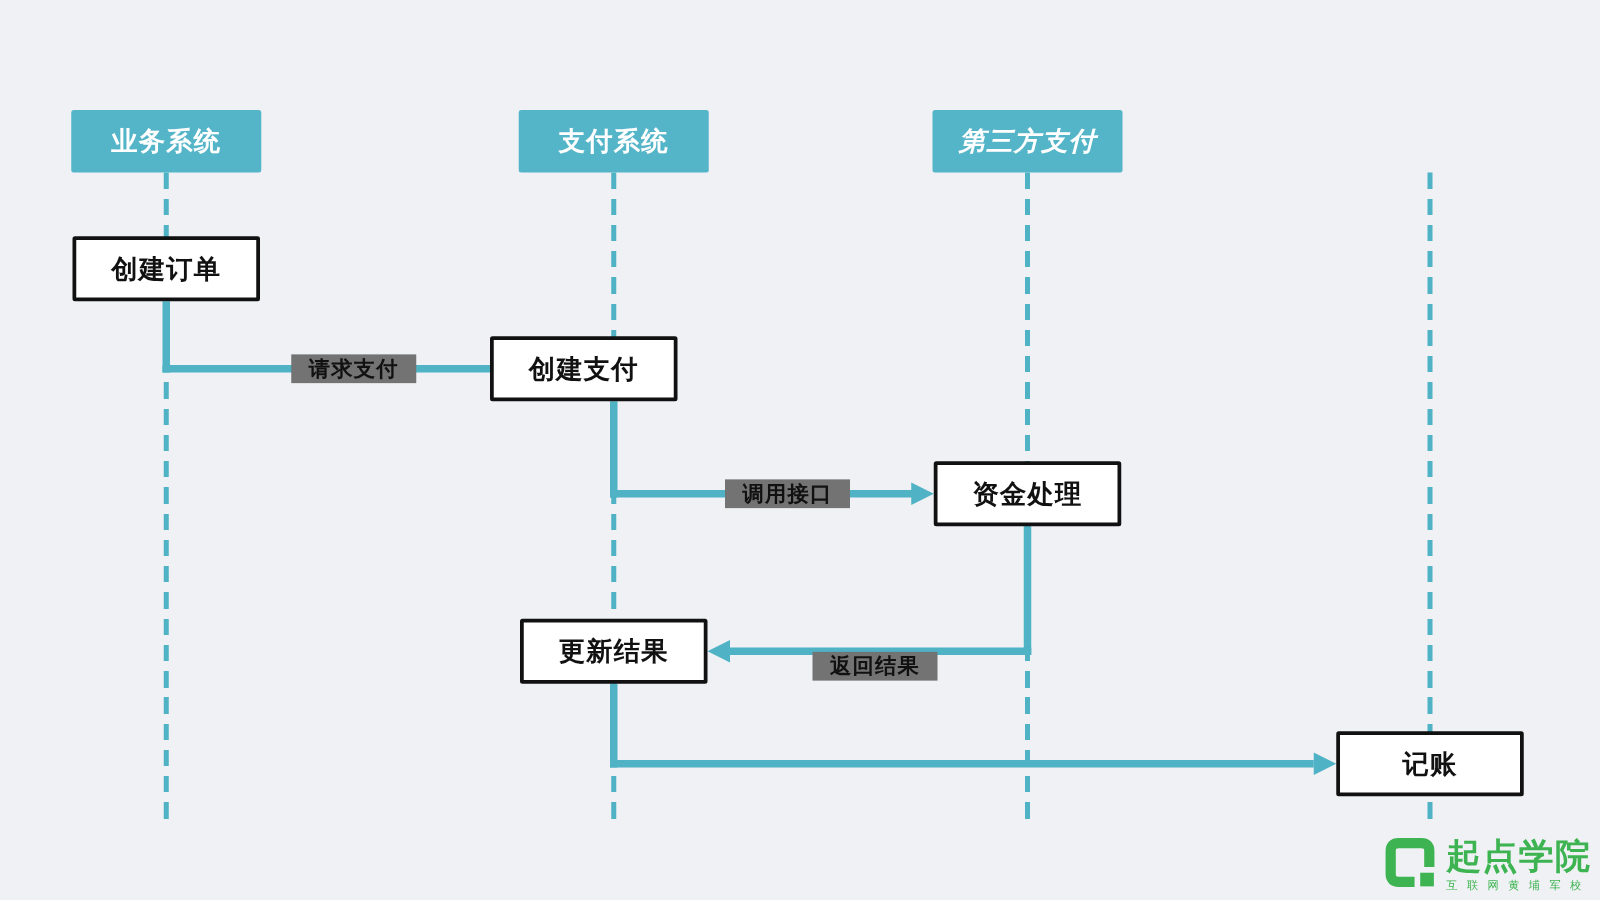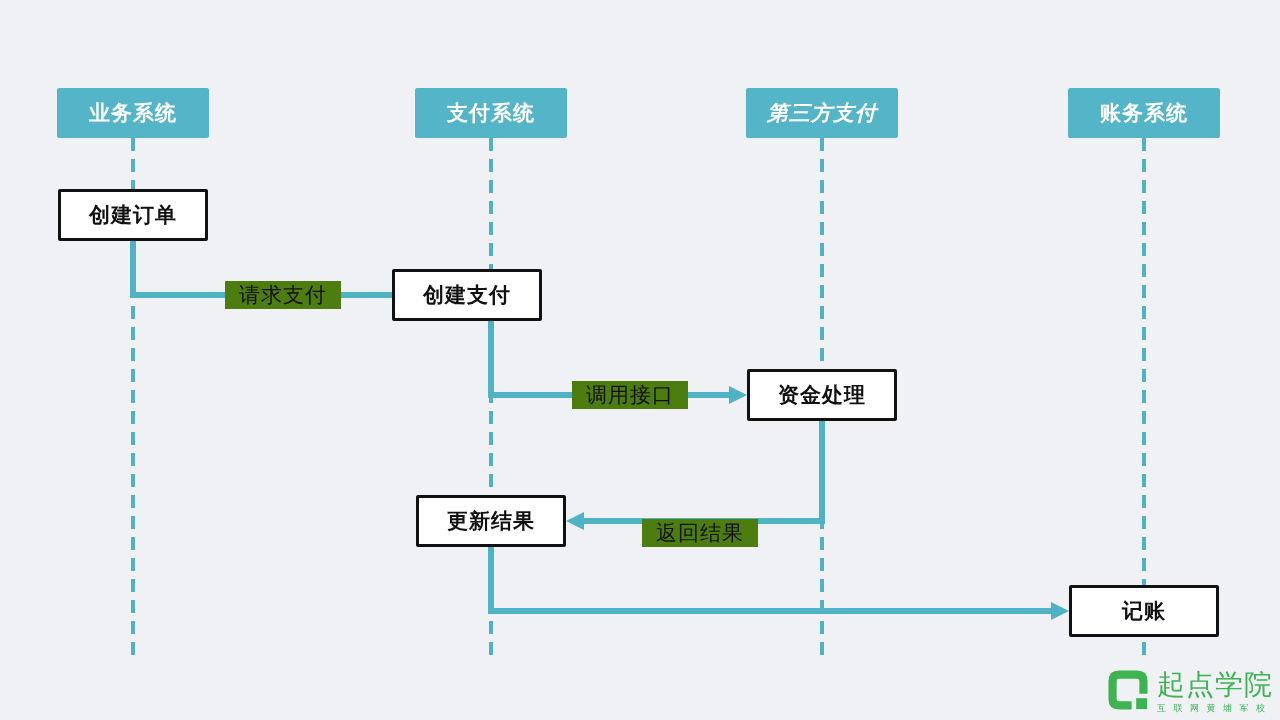--- a/index.html
+++ b/index.html
@@ -49,24 +49,24 @@
     width: 0; height: 0;
     border-top: 9px solid transparent;
     border-bottom: 9px solid transparent;
   }
   .arrow-r { border-left: 18px solid #4FB2C5; }
   .arrow-l { border-right: 18px solid #4FB2C5; }
   
   .msg-label {
     position: absolute;
     transform: translate(-50%, -50%);
-    background: #4d7c0f;
+    background: #737373;
     padding: 0 14px;
-    font-size: 21px;
-    font-weight: normal;
+    font-size: 17px;
+    font-weight: bold;
     color: #111111;
     white-space: nowrap;
     letter-spacing: 1px;
   }
   
   .step {
     position: absolute;
     width: 150px;
     height: 52px;
     background: #FFFFFF;
@@ -87,21 +87,21 @@
     top: 670px;
     display: flex;
     align-items: flex-start;
     gap: 9px;
   }
   .logo-icon { display: block; }
   .logo-text { display: flex; flex-direction: column; }
   .logo-name {
     color: #3DB451;
     font-size: 28px;
-    font-weight: normal;
+    font-weight: bold;
     line-height: 30px;
     letter-spacing: 1px;
     white-space: nowrap;
   }
   .logo-tagline {
     color: #3DB451;
     font-size: 9px;
     letter-spacing: 7.5px;
     margin-top: 2px;
     white-space: nowrap;
@@ -113,21 +113,20 @@
 <div class="canvas">
 
   <div class="lifeline" style="left:131px;"></div>
   <div class="lifeline" style="left:489px;"></div>
   <div class="lifeline" style="left:820px;"></div>
   <div class="lifeline" style="left:1142px;"></div>
 
   <div class="actor" style="left:57px;">业务系统</div>
   <div class="actor" style="left:415px;">支付系统</div>
   <div class="actor" style="left:746px;font-style:italic;">第三方支付</div>
-  <div class="actor" style="left:1068px;">账务系统</div>
 
   <div>
     <div class="vline" style="left:130px; top:241px; height:57px;"></div>
     <div class="hline" style="left:130px; top:292px; width:270px;"></div>
     <div class="arrow-r" style="left:398px; top:286px;"></div>
     <div class="msg-label" style="left:283px; top:295px;">请求支付</div>
   </div>
 
   <div>
     <div class="vline" style="left:488px; top:321px; height:77px;"></div>

